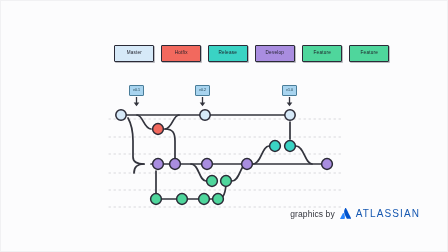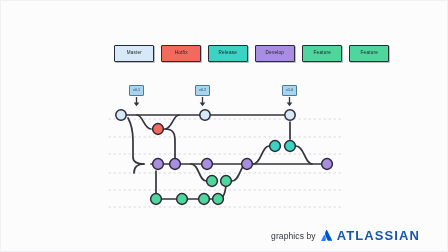--- a/index.html
+++ b/index.html
@@ -70,33 +70,33 @@
     left: 0;
     top: 0;
     width: 448px;
     height: 252px;
   }
 
   
   #footer {
     position: absolute;
     right: 27px;
-    bottom: 8px;
+    bottom: 32px;
     display: flex;
     align-items: center;
     gap: 5px;
   }
   #footer .by {
     font-size: 8.5px;
     color: #33353d;
     letter-spacing: 0.1px;
   }
   #footer .brand {
-    font-size: 13px;
-    font-weight: bold;
+    font-size: 10px;
+    font-weight: normal;
     color: #1557b0;
     letter-spacing: 1.1px;
     text-align: right;
   }
 </style>
 </head>
 <body>
 
 <div id="canvas">
 

